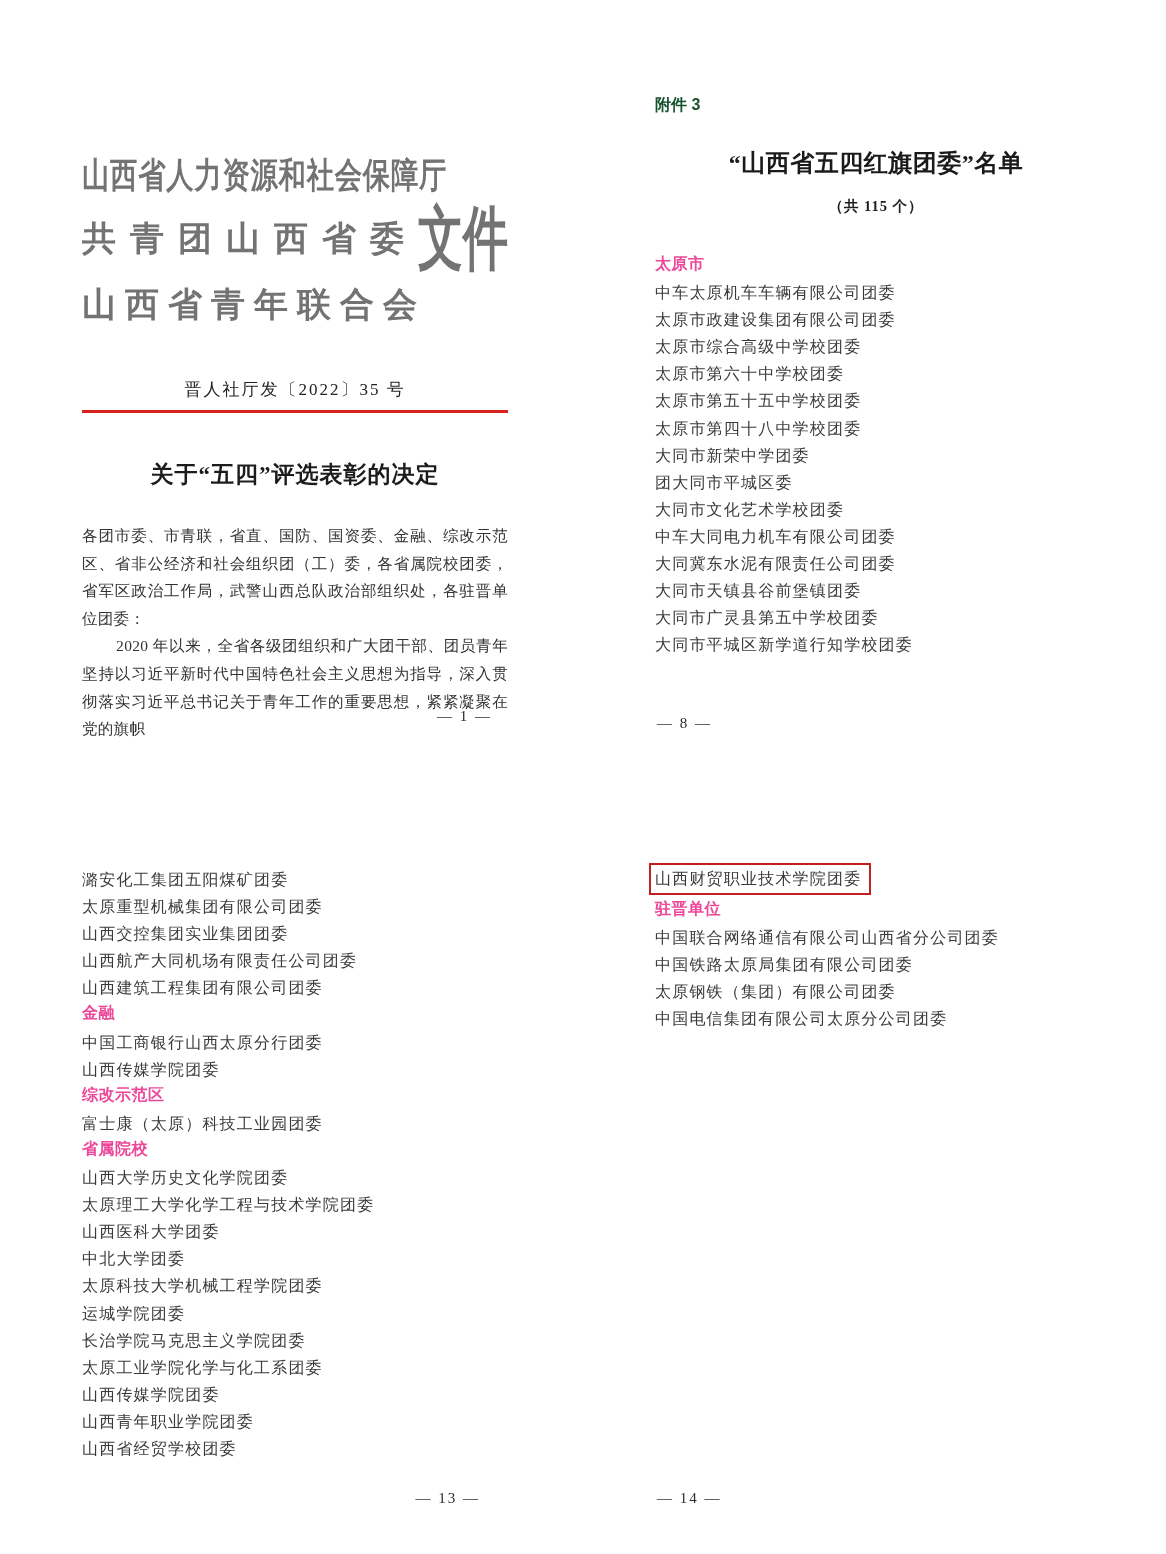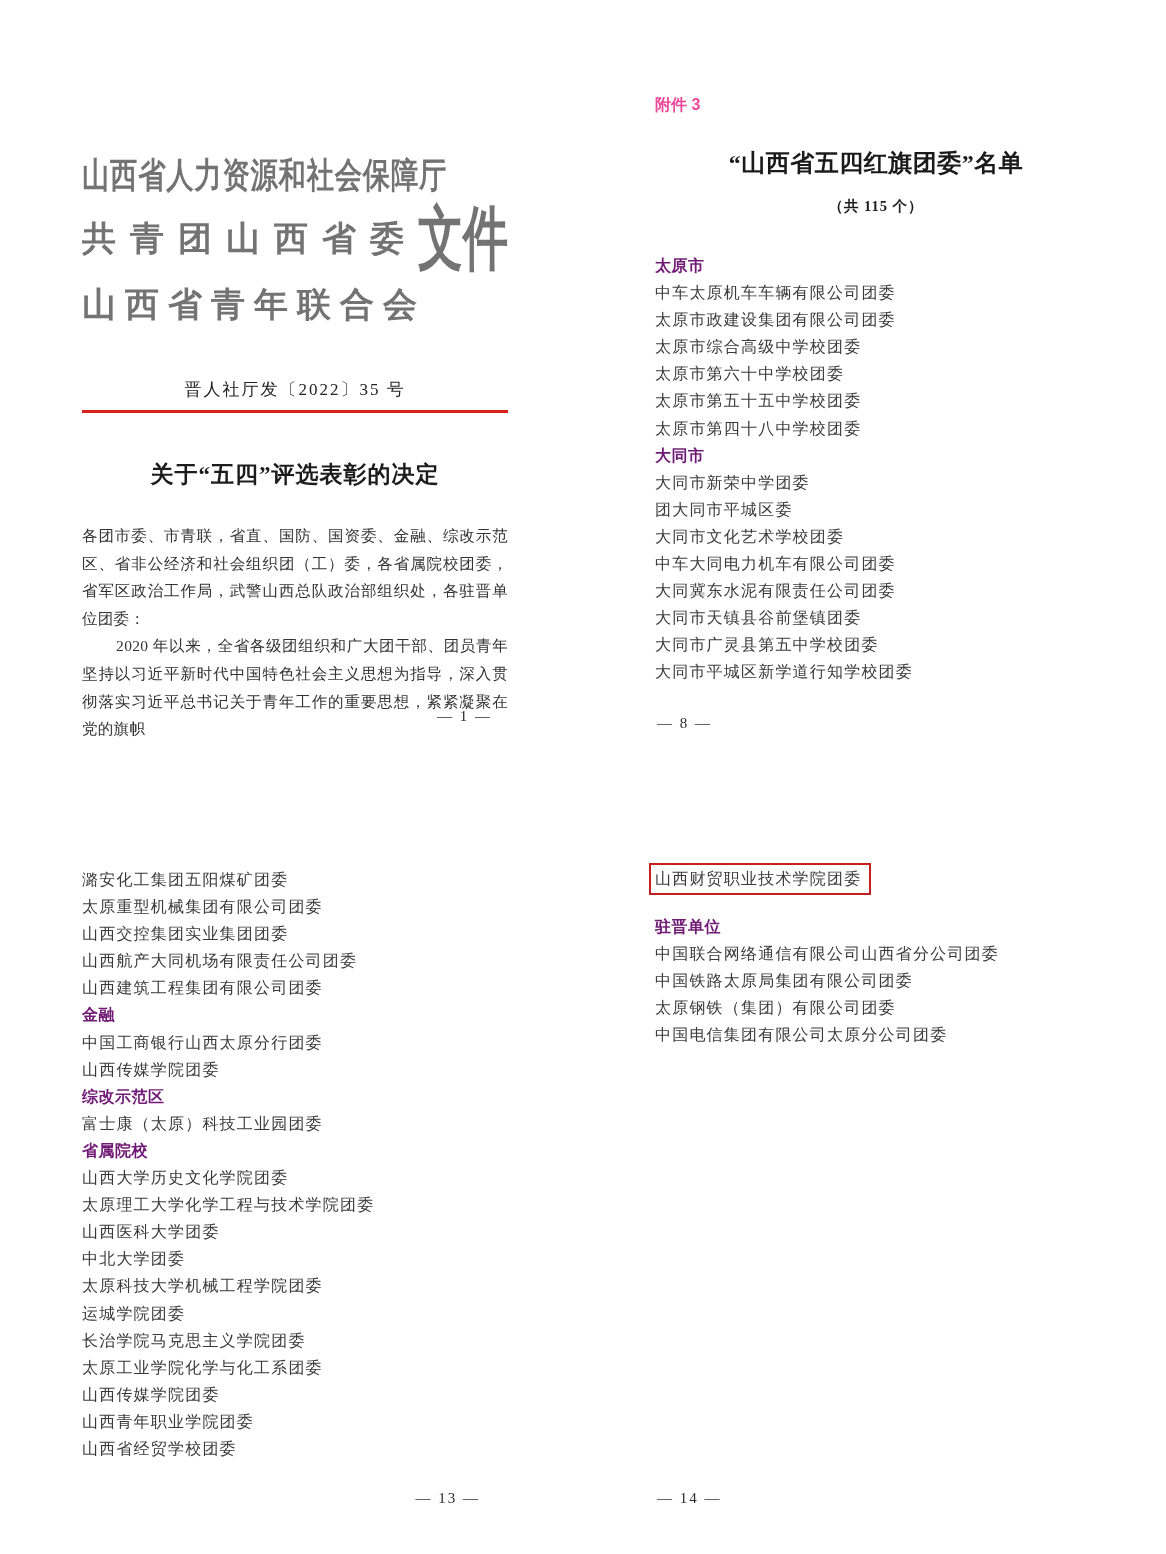--- a/index.html
+++ b/index.html
@@ -50,44 +50,44 @@
   .page-num {
     position: absolute; font-size: 15px; letter-spacing: 2px; color: #2b2b2b;
     white-space: nowrap;
   }
   #page-1 .page-num { top: 556px; right: 16px; }
 
   
   #page-8 { left: 655px; top: 95px; width: 442px; height: 665px; }
   .attachment-label {
     font-family: "Liberation Sans", "DejaVu Sans", sans-serif;
-    font-weight: bold; font-size: 16px; color: #ec4899;
+    font-weight: bold; font-size: 16px; color: #14532d;
   }
   .list-title {
     text-align: center; font-size: 24px; font-weight: bold;
     color: #1a1a1a; letter-spacing: 0.5px; margin-top: 31px;
   }
   .list-subtitle {
     text-align: center; font-size: 14.5px; font-weight: bold;
     color: #1e1e1e; margin-top: 18px; letter-spacing: 1px;
   }
   .org-list { margin-top: 36px; }
   .org-list .row {
     font-size: 16px; line-height: 27.1px; letter-spacing: 1.2px;
     color: #3a3a3a; white-space: nowrap;
   }
   .org-list .row.section {
-    font-family: Liberation Sans, sans-serif;
-    font-weight: bold; color: #701a75; letter-spacing: 0.5px;
+    font-family: Liberation Mono, monospace;
+    font-weight: bold; color: #ec4899; letter-spacing: 0.5px;
   }
   .org-list .row.highlighted {
     width: fit-content;
     border: 2.5px solid #c42020;
     padding: 0 8px 1px 4px;
-    margin-left: -6px; margin-bottom: 18px;
+    margin-left: -6px; margin-bottom: 2px;
   }
   #page-8 .page-num { top: 620px; left: 2px; }
 
   
   #page-13 { left: 82px; top: 863px; width: 426px; height: 665px; }
   #page-13 .org-list { margin-top: 3px; }
   #page-13 .page-num { top: 627px; right: 28px; }
 
   
   #page-14 { left: 655px; top: 860px; width: 442px; height: 665px; }
@@ -123,21 +123,20 @@
   <h2 class="list-title">“山西省五四红旗团委”名单</h2>
   <div class="list-subtitle">（共 115 个）</div>
   <div class="org-list">
       <div class="row section">太原市</div>
       <div class="row">中车太原机车车辆有限公司团委</div>
       <div class="row">太原市政建设集团有限公司团委</div>
       <div class="row">太原市综合高级中学校团委</div>
       <div class="row">太原市第六十中学校团委</div>
       <div class="row">太原市第五十五中学校团委</div>
       <div class="row">太原市第四十八中学校团委</div>
-      <div class="row section">大同市</div>
       <div class="row">大同市新荣中学团委</div>
       <div class="row">团大同市平城区委</div>
       <div class="row">大同市文化艺术学校团委</div>
       <div class="row">中车大同电力机车有限公司团委</div>
       <div class="row">大同冀东水泥有限责任公司团委</div>
       <div class="row">大同市天镇县谷前堡镇团委</div>
       <div class="row">大同市广灵县第五中学校团委</div>
       <div class="row">大同市平城区新学道行知学校团委</div>
     </div>
   <div class="page-num">— 8 —</div>

